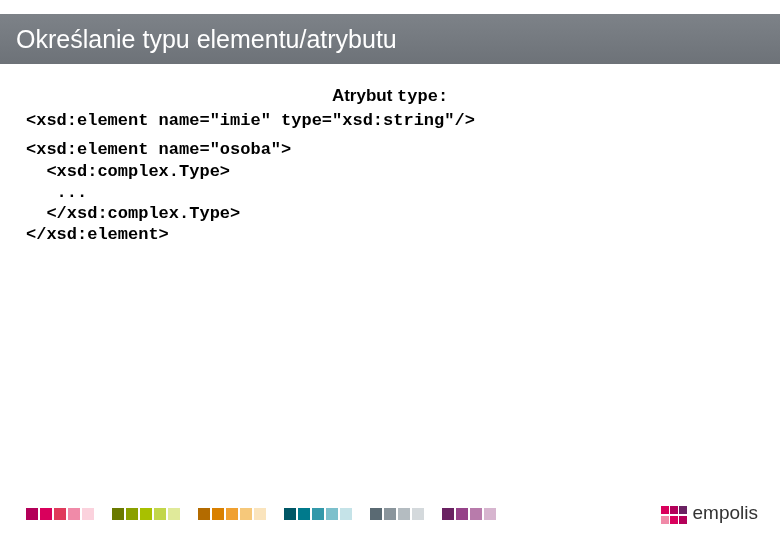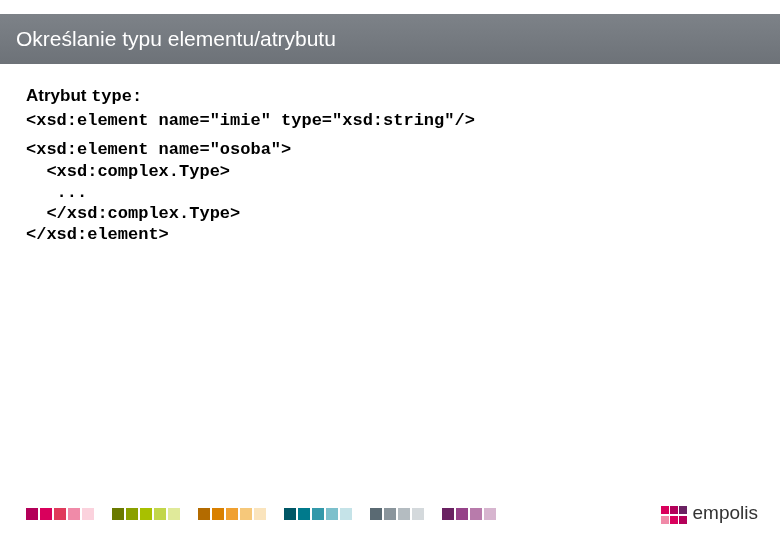--- a/index.html
+++ b/index.html
@@ -15,30 +15,31 @@
     width: 100%;
     height: 50px;
     background: linear-gradient(to bottom, #7d8288 0%, #6d7278 100%);
     display: flex;
     align-items: center;
     padding-left: 16px;
     margin-top: 14px;
   }
   .title-bar h1 {
     color: #ffffff;
-    font-size: 21px;
+    font-size: 25px;
     font-weight: normal;
   }
   .content {
     padding: 22px 26px 0 26px;
   }
   .line1, .line2 {
     font-size: 17px;
     color: #000;
     margin-bottom: 4px;
+    text-align: center;
   }
   .bold { font-weight: bold; }
   .mono {
     font-family: "Courier New", Courier, monospace;
     font-weight: bold;
     font-size: 17px;
   }
   .code-block {
     font-family: "Courier New", Courier, monospace;
     font-weight: bold;

